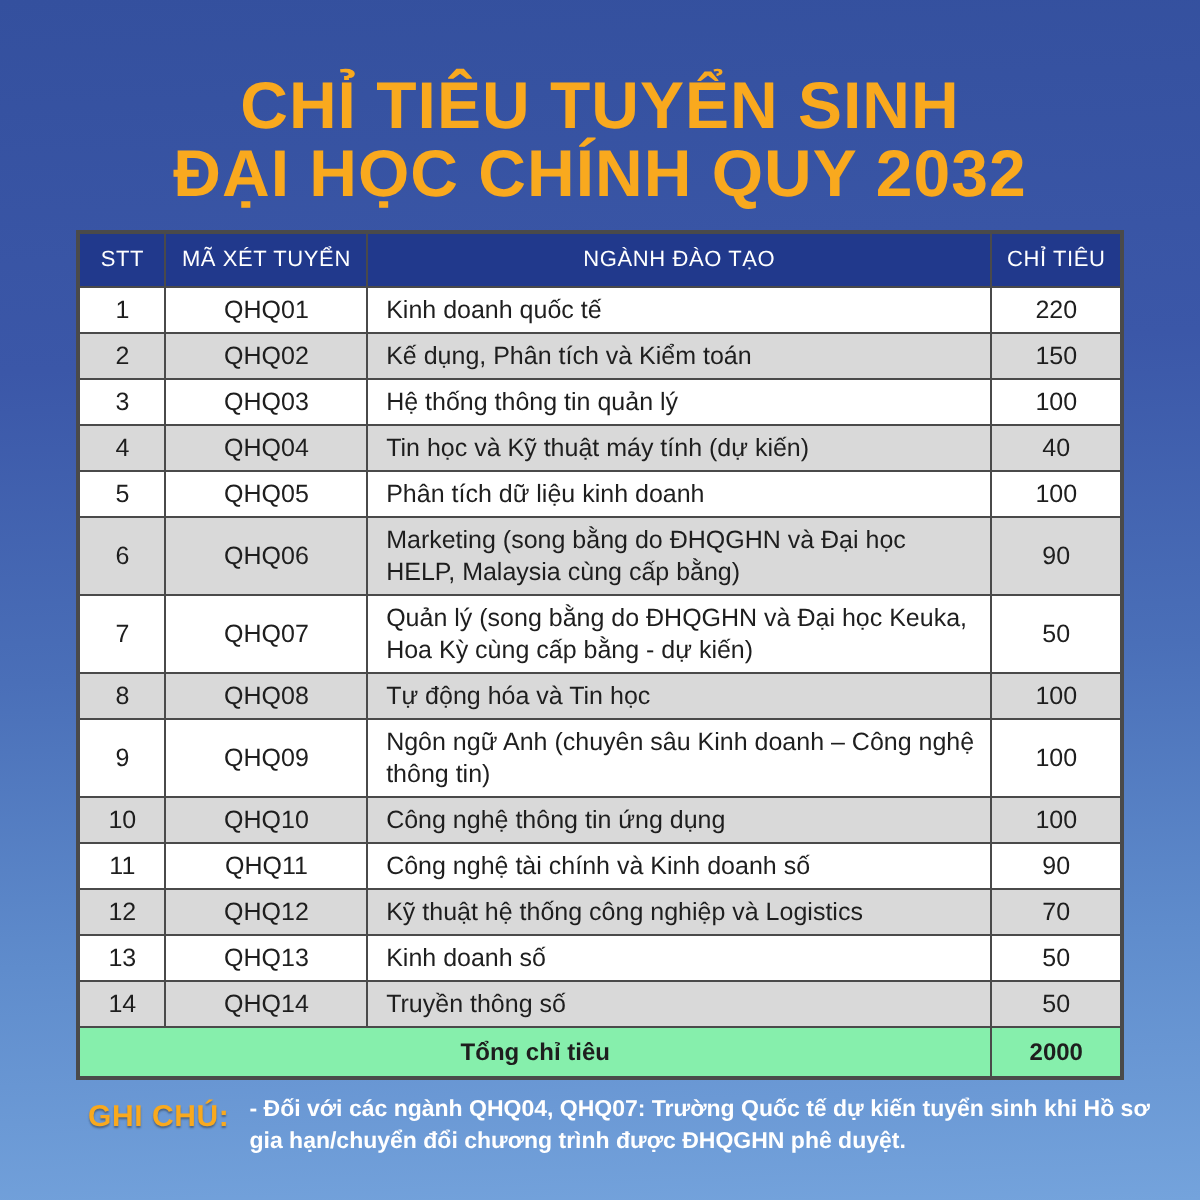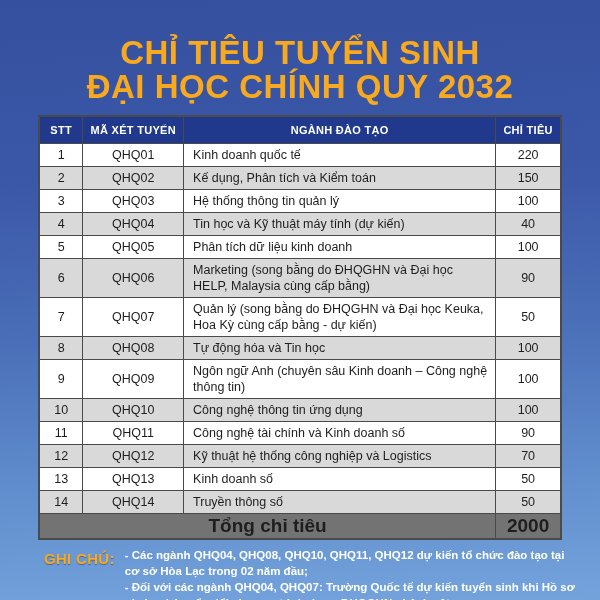--- a/index.html
+++ b/index.html
@@ -34,42 +34,42 @@
   }
   col.c-stt   { width: 8.4%; }
   col.c-code  { width: 19.3%; }
   col.c-major { width: 59.8%; }
   col.c-quota { width: 12.5%; }
 
   th {
     background: #21398C;
     color: #FFFFFF;
     font-size: 11px;
-    font-weight: bold;
+    font-weight: normal;
     letter-spacing: 0.3px;
     padding: 7px 2px;
     border: 1px solid #4A4A4A;
     text-align: center;
   }
   td {
     font-size: 12.5px;
     color: #1E1E1E;
     line-height: 16px;
     padding: 3px 6px;
     border: 1px solid #4A4A4A;
     text-align: center;
     vertical-align: middle;
     background: #FFFFFF;
   }
   td.major { text-align: left; padding-left: 9px; }
   tbody tr:nth-child(even) td { background: #D9D9D9; }
   tr.total-row td {
-    background: #737373;
+    background: #86efac;
     font-weight: bold;
-    font-size: 19px;
+    font-size: 12px;
     padding: 4px 6px;
   }
 
   .note {
     display: flex;
     margin: 7px 22px 0 44px;
     align-items: flex-start;
   }
   .note-label {
     color: #F9A91E;
@@ -206,18 +206,17 @@
           <td colspan="3">Tổng chỉ tiêu</td>
           <td>2000</td>
         </tr>
       </tbody>
     </table>
   </div>
 
   <div class="note">
     <div class="note-label">GHI CHÚ:</div>
     <div class="note-body">
-      <p>- Các ngành QHQ04, QHQ08, QHQ10, QHQ11, QHQ12 dự kiến tổ chức đào tạo tại cơ sở Hòa Lạc trong 02 năm đầu;</p>
       <p>- Đối với các ngành QHQ04, QHQ07: Trường Quốc tế dự kiến tuyển sinh khi Hồ sơ gia hạn/chuyển đổi chương trình được ĐHQGHN phê duyệt.</p>
     </div>
   </div>
 
 </div>
 
 </body></html>

